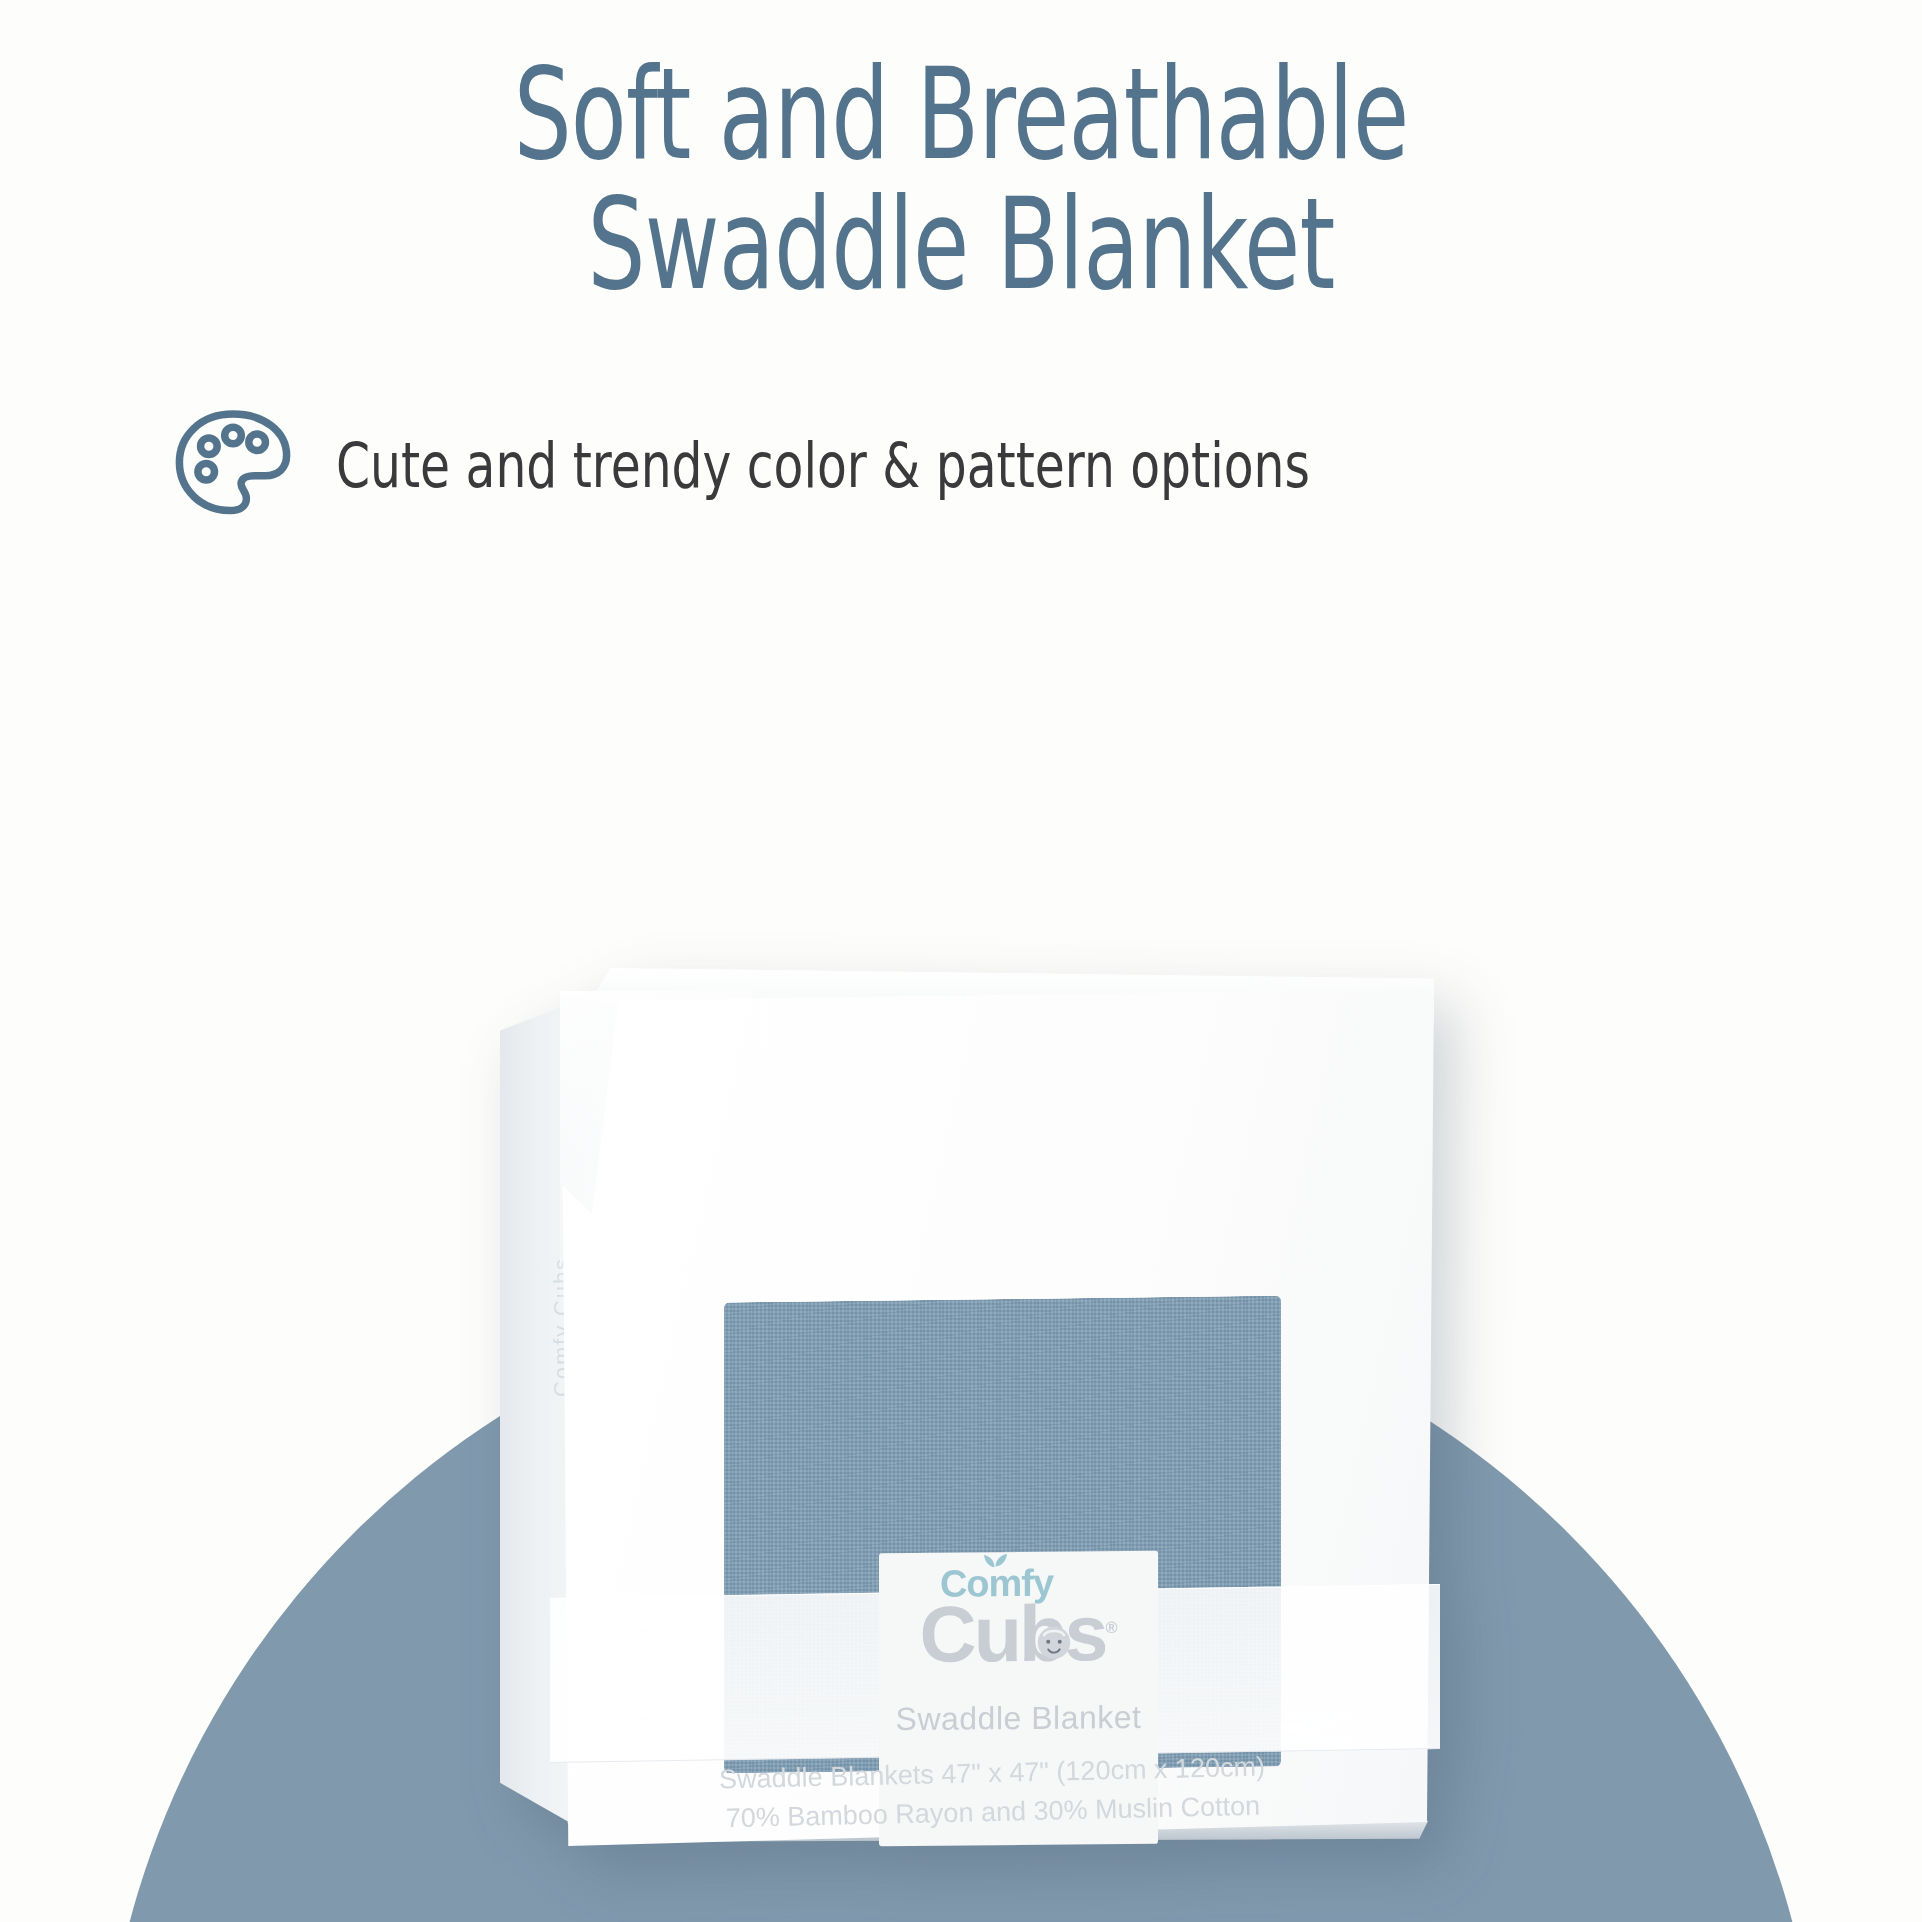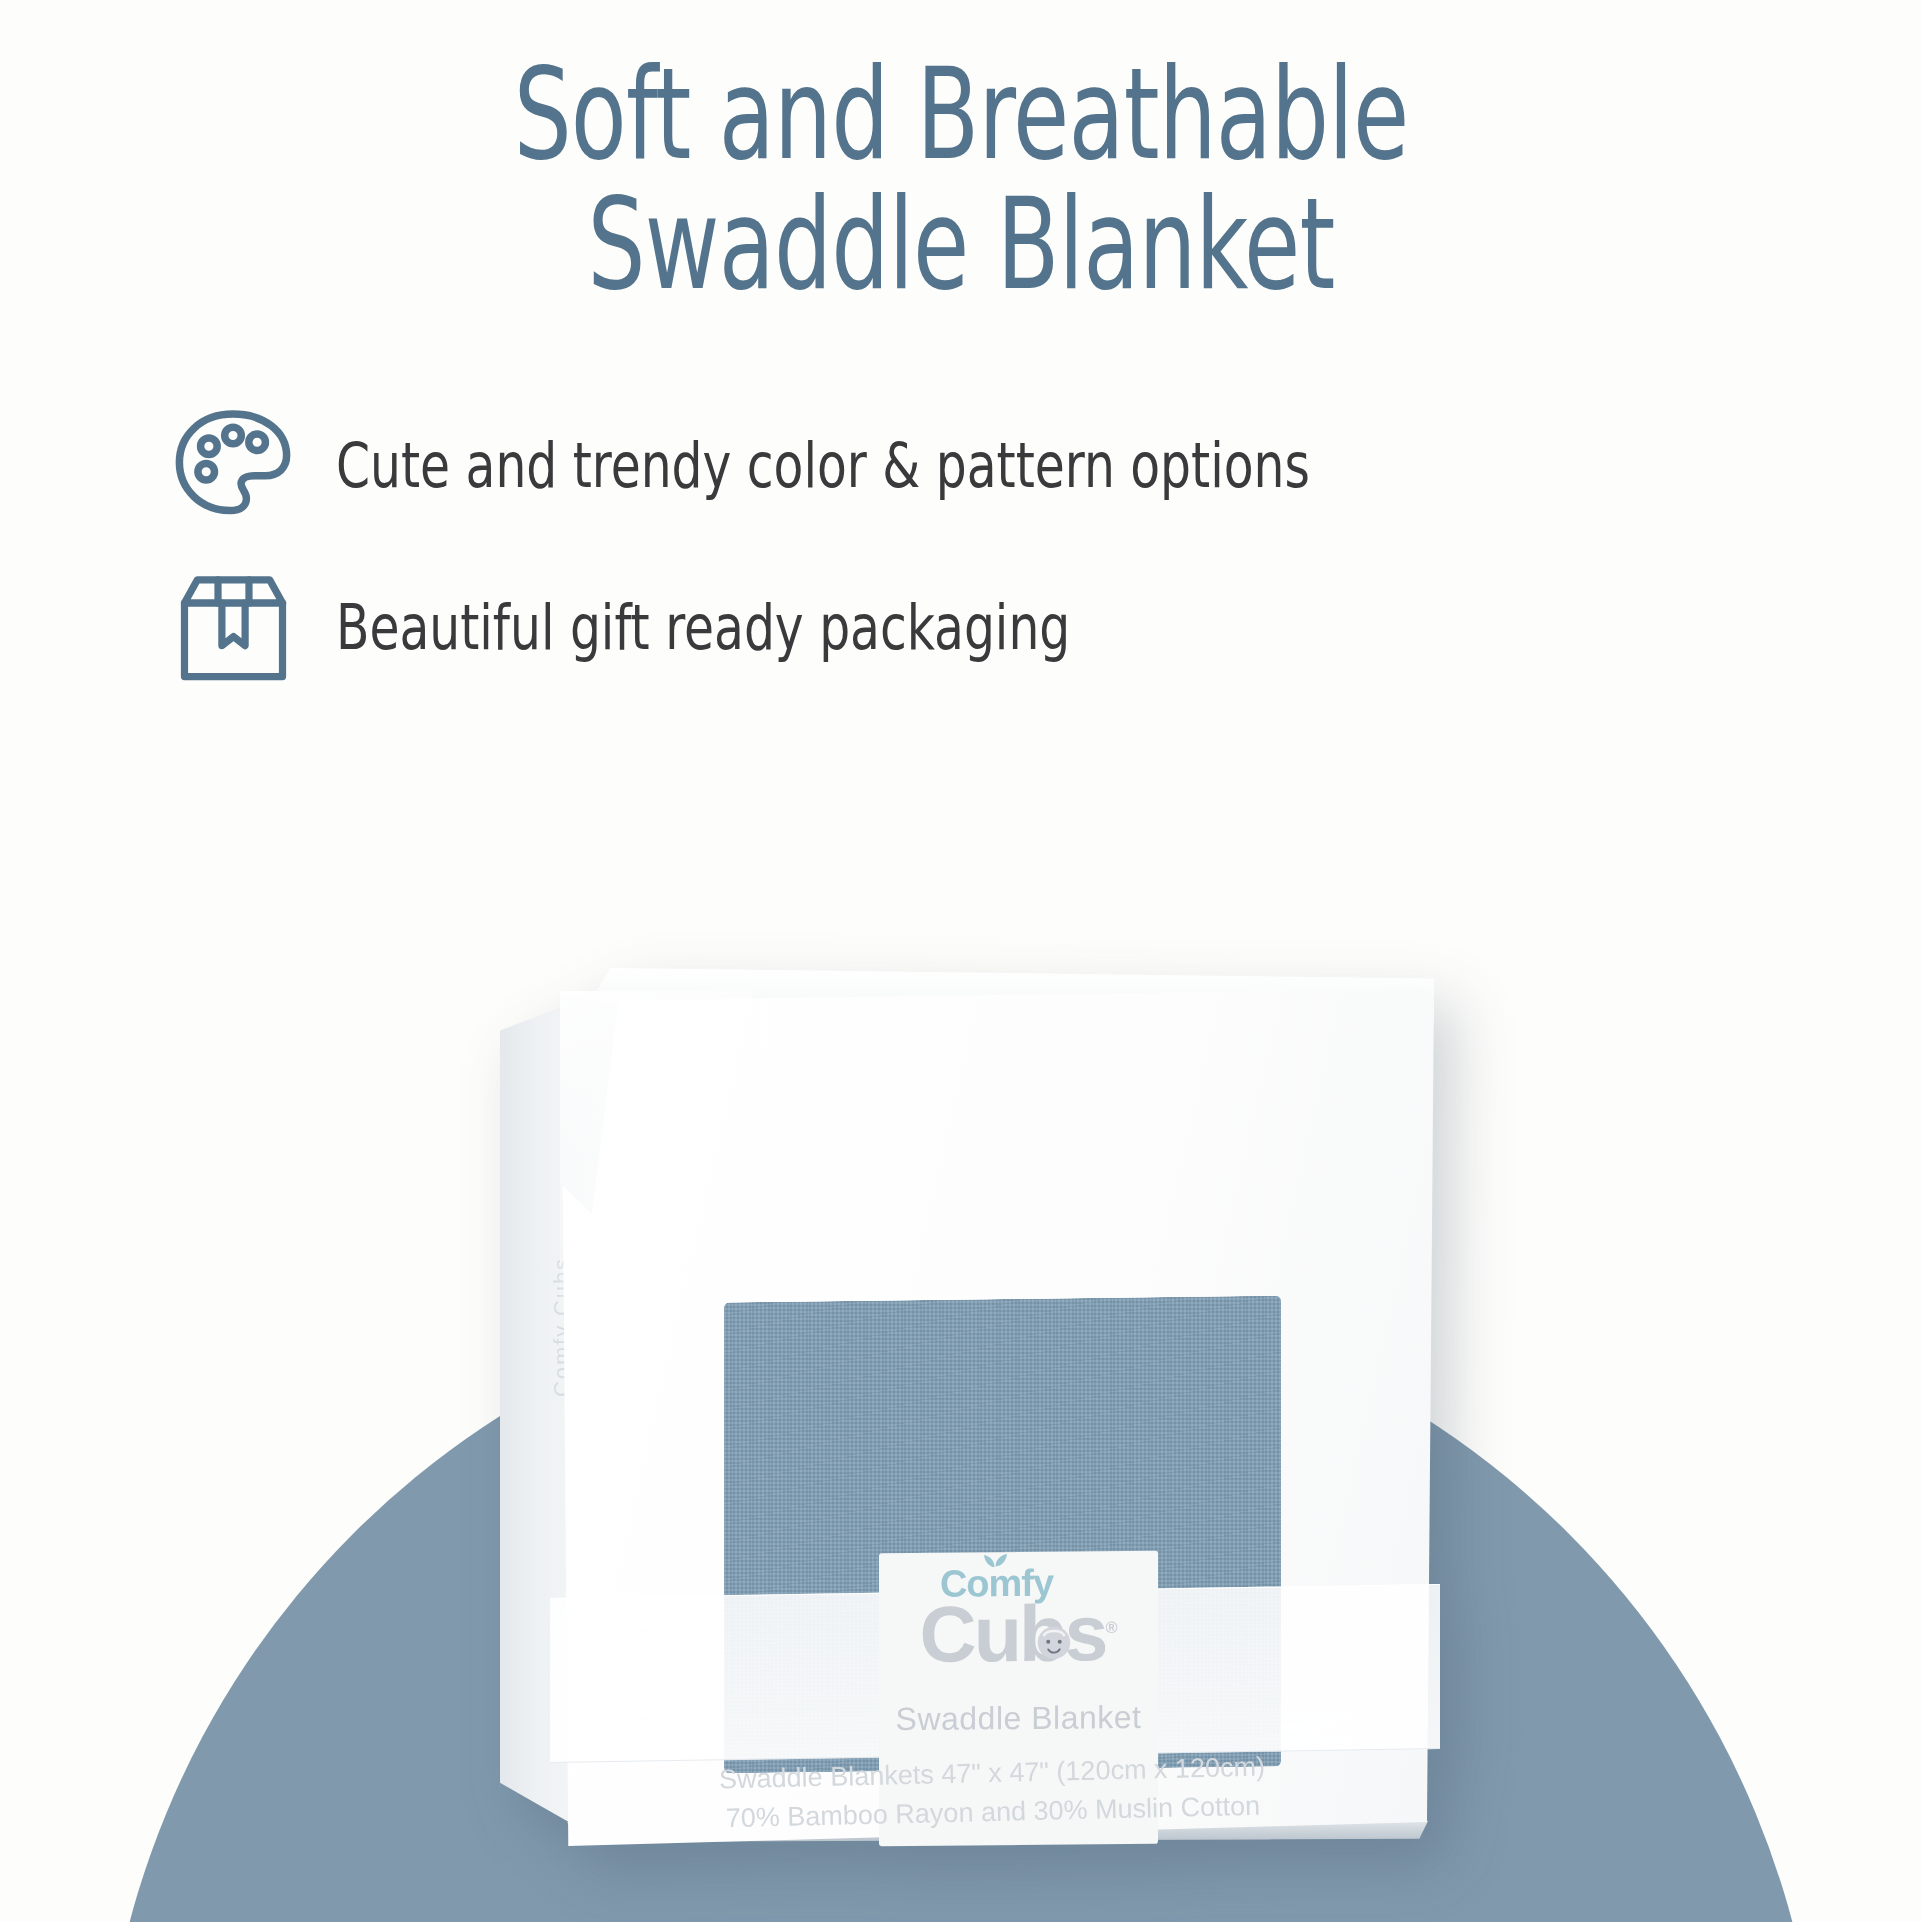--- a/index.html
+++ b/index.html
@@ -288,32 +288,20 @@
                  C90 25 73 12 50 12 Z"></path>
         <circle cx="30" cy="55" r="6.2"></circle>
         <circle cx="32" cy="36" r="6.2"></circle>
         <circle cx="50" cy="28" r="6.2"></circle>
         <circle cx="68" cy="33" r="6.2"></circle>
       </svg>
     </span>
     <span class="feature-label">Cute and trendy color &amp; pattern options</span>
   </div>
 
-  <div class="feature-row">
-    <span class="feature-icon">
-      <svg width="129" height="129" viewBox="0 0 100 100" fill="none" stroke="#53748c" stroke-width="5.6" stroke-linecap="round" stroke-linejoin="round">
-        <path d="M12 31 L22 13 L78 13 L88 31 Z"></path>
-        <path d="M12 31 L12 88 L88 88 L88 31 Z"></path>
-        <path d="M38 13 L38 31"></path>
-        <path d="M62 13 L62 31"></path>
-        <path d="M41 31 L41 64 L50 57 L59 64 L59 31"></path>
-      </svg>
-    </span>
-    <span class="feature-label">Beautiful gift ready packaging</span>
-  </div>
 
 
 </div>
 
 <div id="product">
 
   <div id="box-side">
     <div id="box-side-text">Comfy Cubs</div>
   </div>
 

